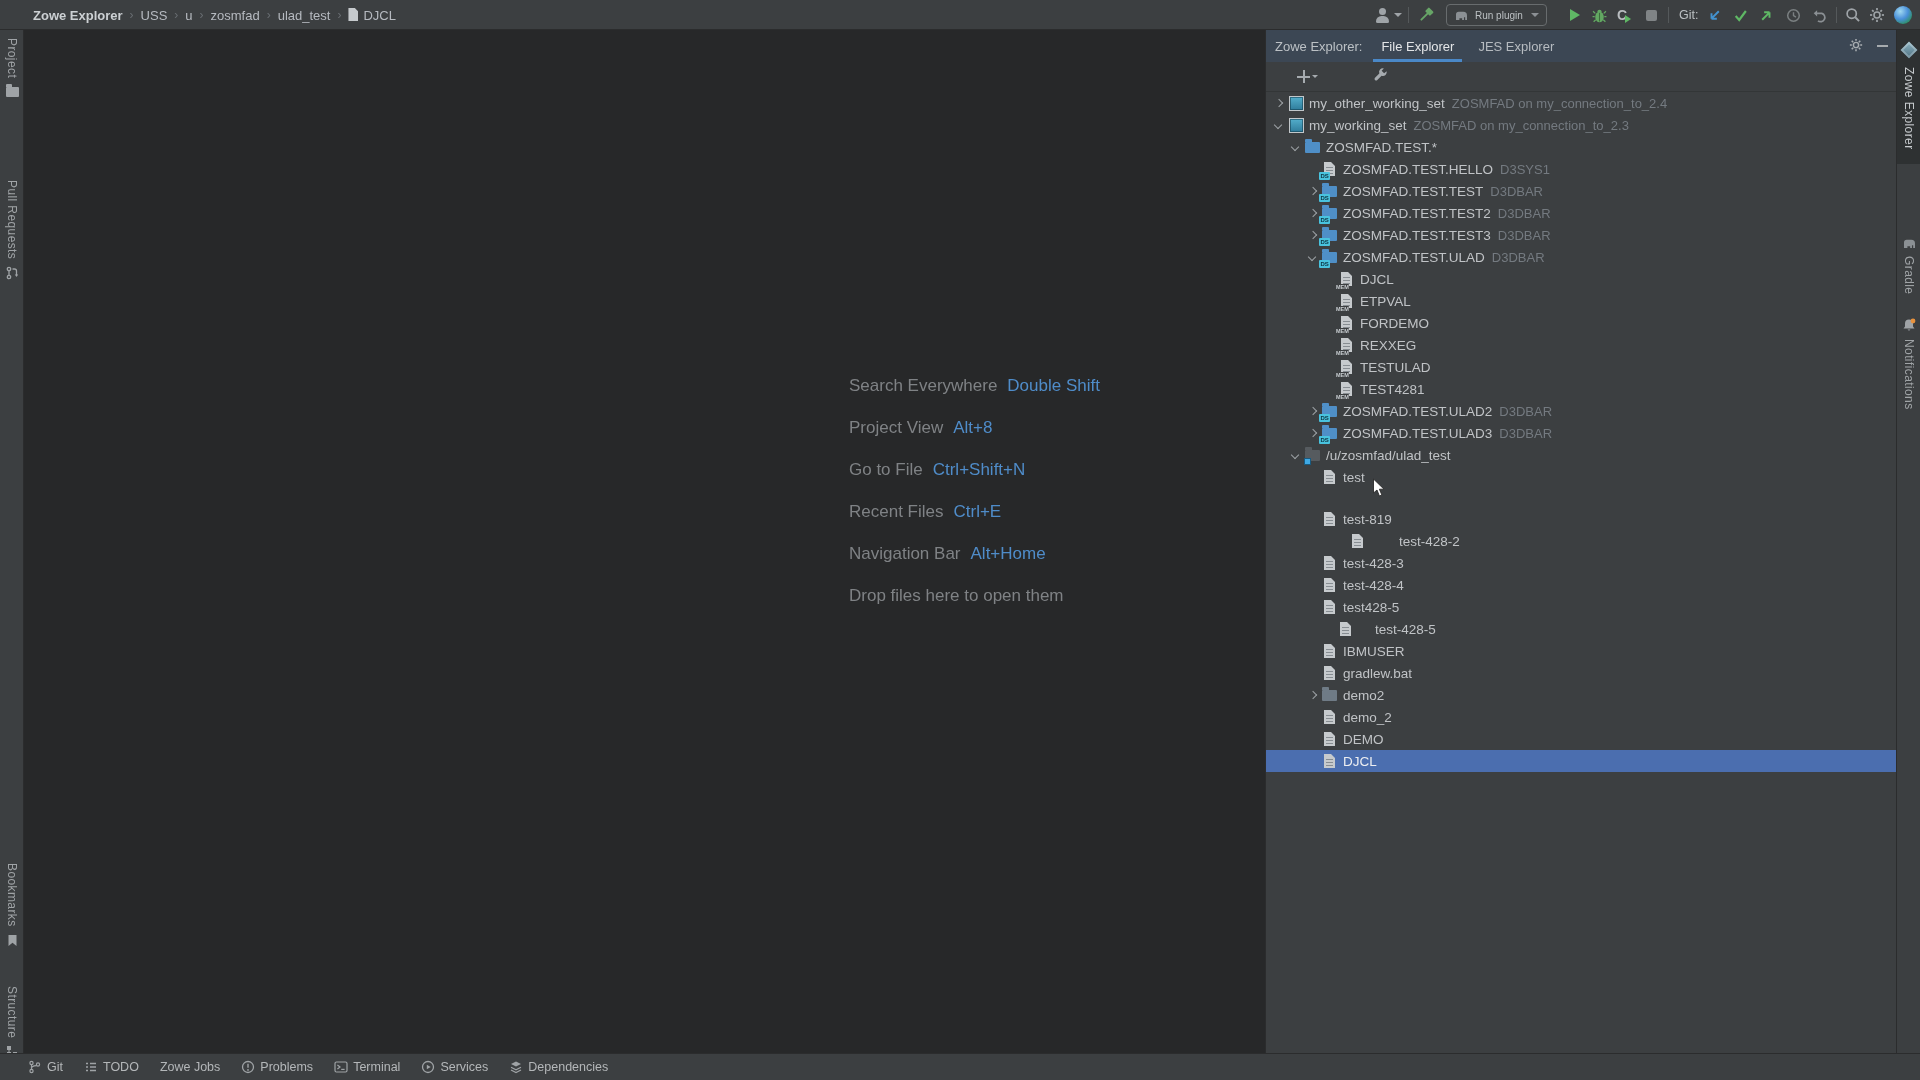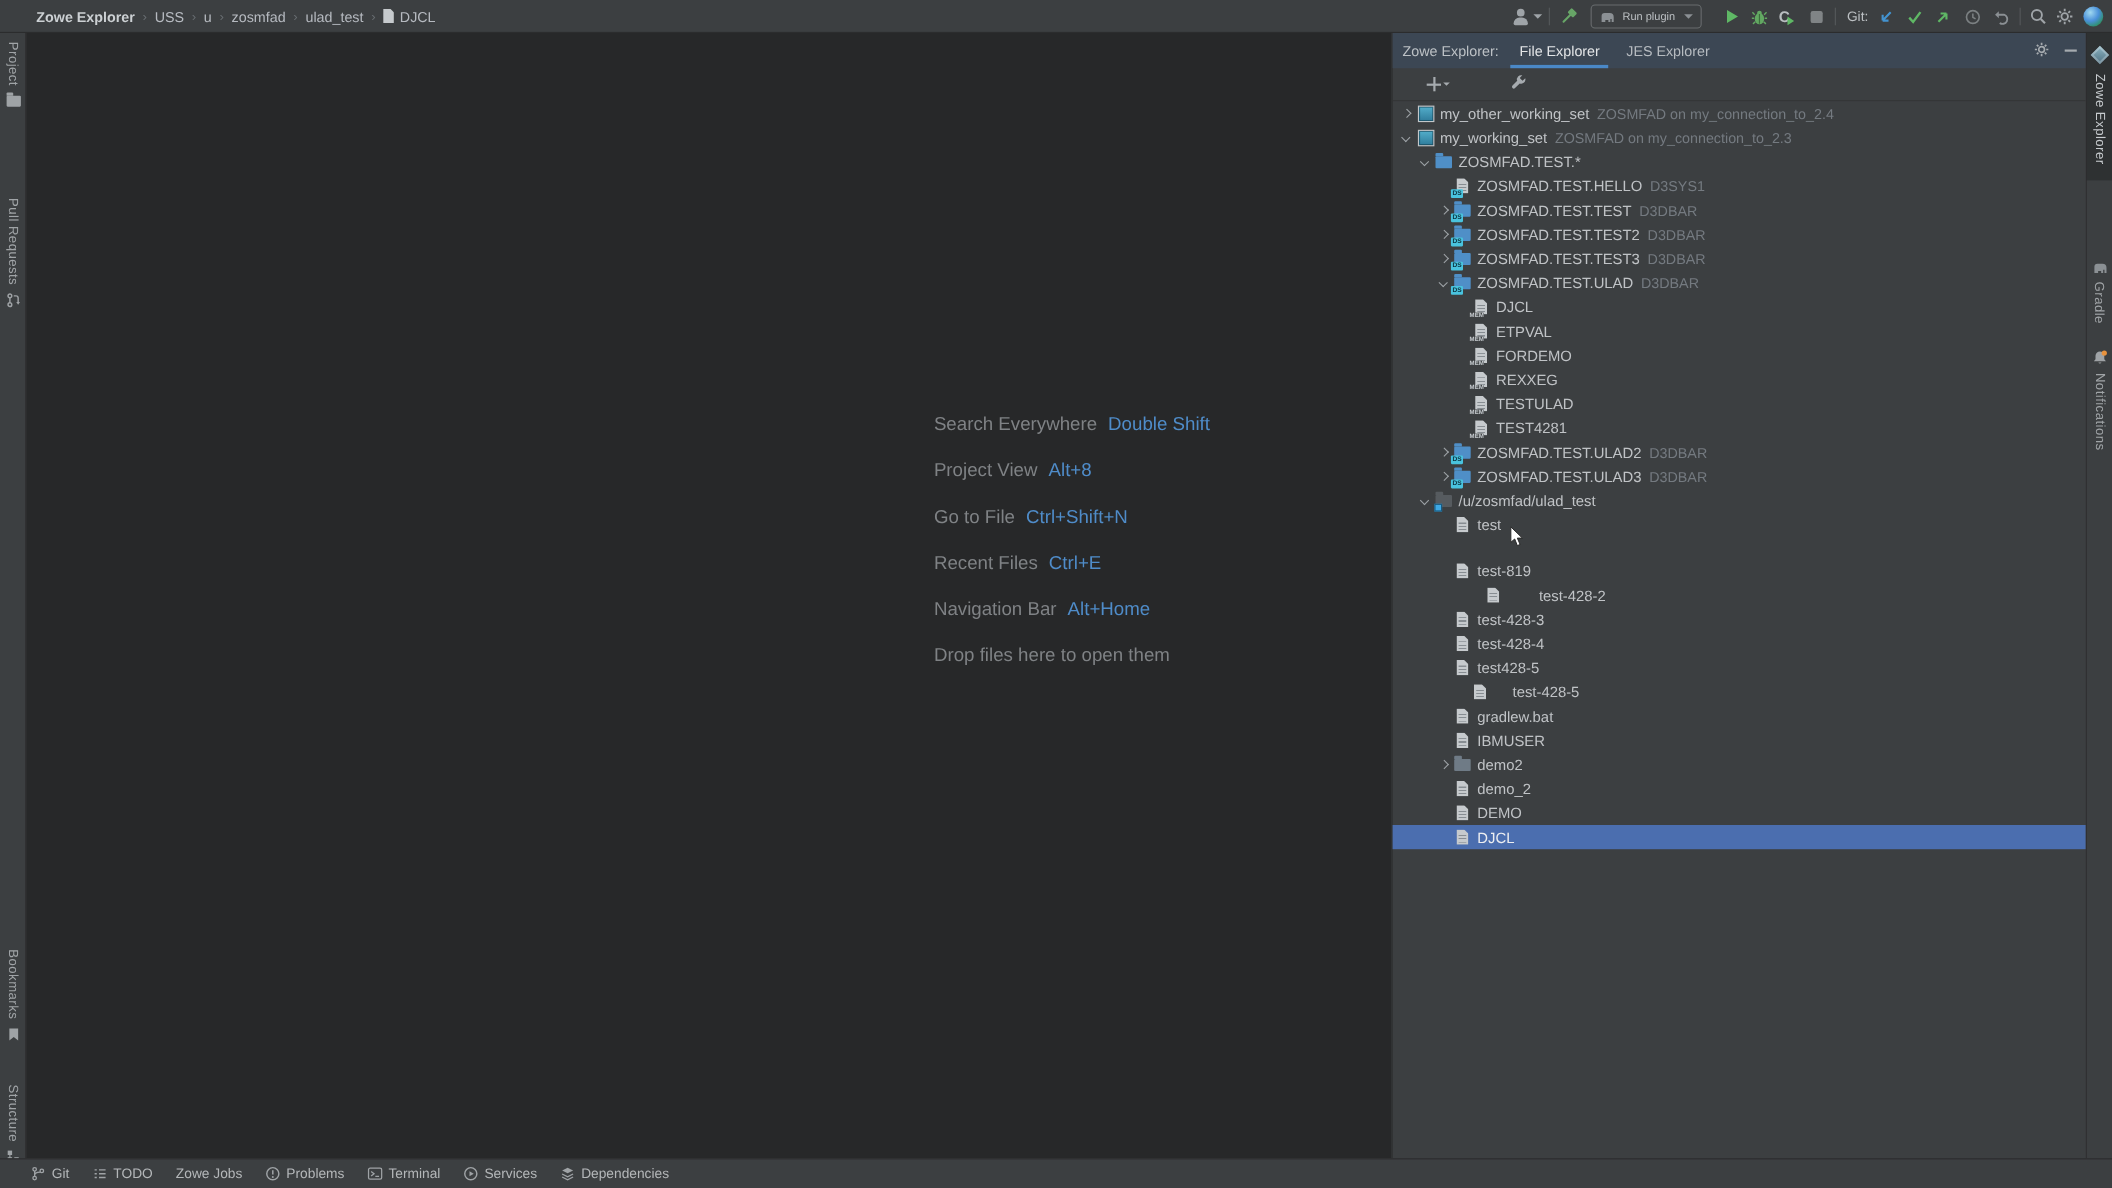--- a/index.html
+++ b/index.html
@@ -538,28 +538,28 @@
           <span class="ico ico-file">
             <span class="fdoc"></span>
           </span>
           <span>test-428-5</span>
         </div>
         <div class="tree-row" style="padding-left: 40px;">
           <span class="chev "></span>
           <span class="ico ico-file">
             <span class="fdoc"></span>
           </span>
+          <span>IBMUSER</span>
+        </div>
+        <div class="tree-row" style="padding-left: 40px;">
+          <span class="chev "></span>
+          <span class="ico ico-file">
+            <span class="fdoc"></span>
+          </span>
           <span>gradlew.bat</span>
-        </div>
-        <div class="tree-row" style="padding-left: 40px;">
-          <span class="chev "></span>
-          <span class="ico ico-file">
-            <span class="fdoc"></span>
-          </span>
-          <span>IBMUSER</span>
         </div>
         <div class="tree-row" style="padding-left: 40px;">
           <span class="chev collapsed"></span>
           <span class="ico ico-folder">
             <span class="fold"></span>
           </span>
           <span>demo2</span>
         </div>
         <div class="tree-row" style="padding-left: 40px;">
           <span class="chev "></span>

